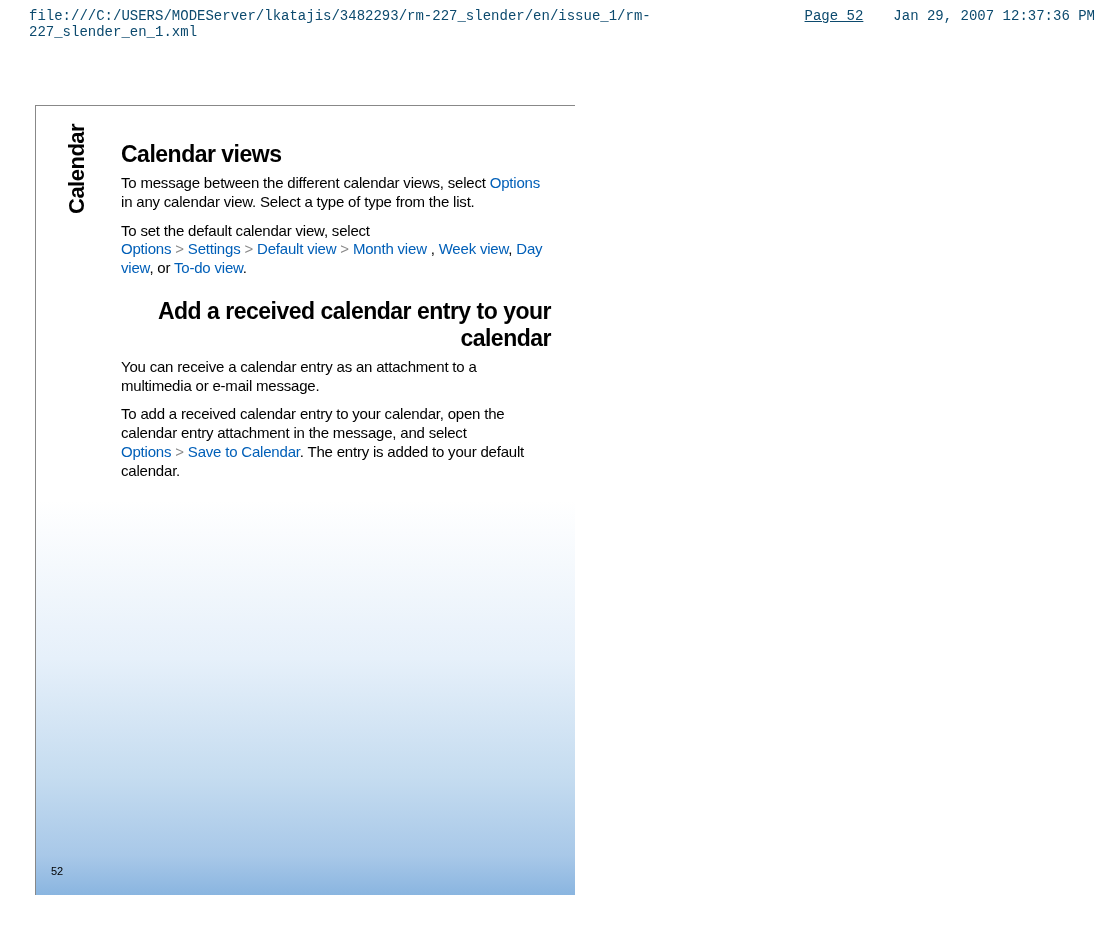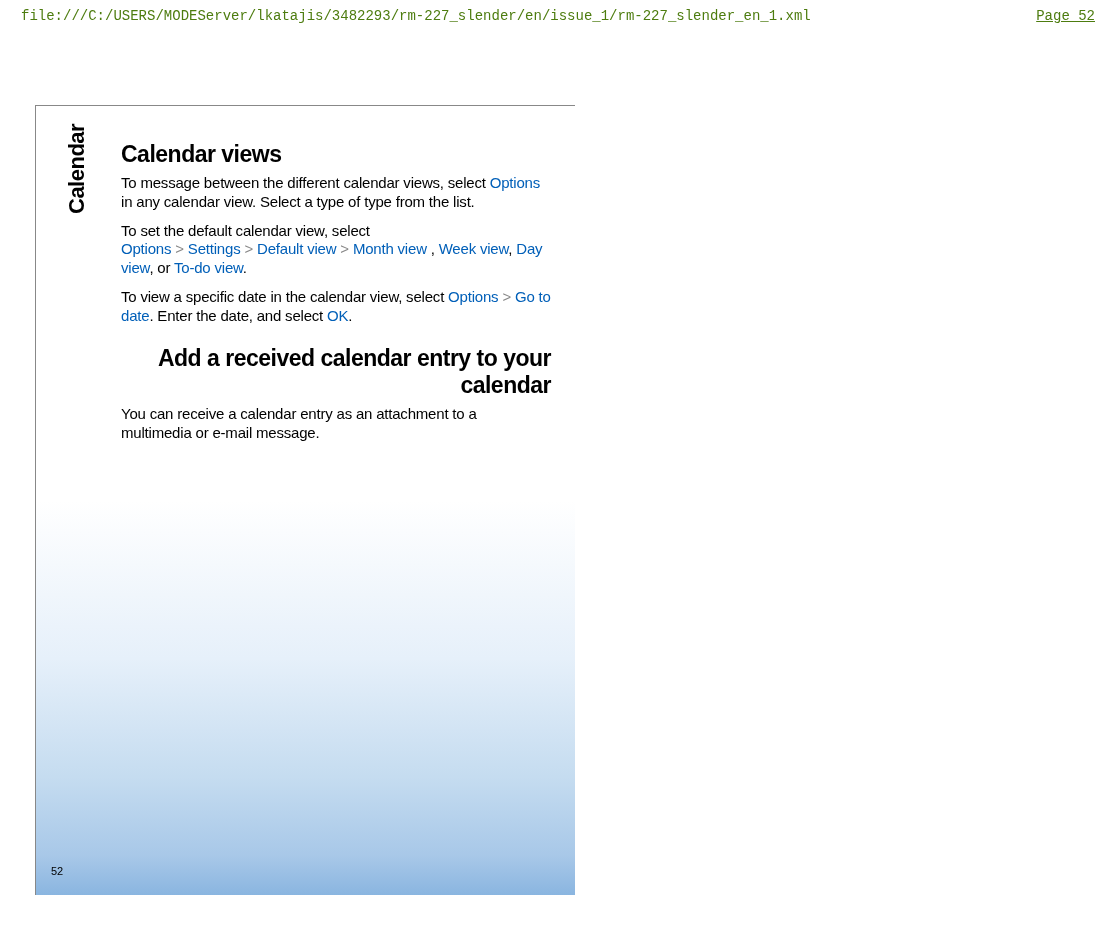--- a/index.html
+++ b/index.html
@@ -10,24 +10,24 @@
     body {
       font-family: Arial, Helvetica, sans-serif;
       background: #fff;
       width: 1107px;
       height: 940px;
       position: relative;
     }
     .header-bar {
       display: flex;
       justify-content: flex-start;
-      padding: 8px 12px 4px 21px;
+      padding: 8px 12px 4px 29px;
       font-family: "Courier New", monospace;
       font-size: 14px;
-      color: #4d7c0f;
+      color: #0c4a6e;
     }
     .header-bar .file-path {
       flex: 1;
     }
     .header-bar .page-label {
       margin-left: 30px;
       text-decoration: underline;
     }
     .header-bar .timestamp {
       margin-left: 30px;
@@ -95,46 +95,47 @@
       font-size: 11px;
       color: #000;
     }
   </style>
 </head>
 <body>
 
 <div class="header-bar">
   <span class="file-path">file:///C:/USERS/MODEServer/lkatajis/3482293/rm-227_slender/en/issue_1/rm-227_slender_en_1.xml</span>
   <span class="page-label">Page 52</span>
+  <span class="timestamp">Jan 29, 2007 12:37:36 PM</span>
 </div>
 
 <div class="page-container">
 
   <div class="side-label">Calendar</div>
 
   <div class="content-area">
 
     <h1>Calendar views</h1>
 
     <p>
       <span>To message between the different calendar views, select </span><span class="highlight">Options</span><span> in any calendar view. Select a type of type from the list.</span>
     </p>
 
     <p>
       <span>To set the default calendar view, select </span><span class="highlight">Options</span><span class="sep">&gt;</span><span class="highlight">Settings</span><span class="sep">&gt;</span><span class="highlight">Default view</span><span class="sep">&gt;</span><span class="highlight">Month view</span><span> , </span><span class="highlight">Week view</span><span>, </span><span class="highlight">Day view</span><span>, or </span><span class="highlight">To-do view</span><span>.</span>
     </p>
 
-    <p>
-      <span>To view a specific date in the calendar view, select </span><span class="highlight">Options</span><span class="sep">&gt;</span><span class="highlight">Go to date</span><span>. Enter the date, and select </span><span class="highlight">OK</span><span>.</span>
-    </p>
 
     <h1 style="margin-top:20px;text-align:right;">Add a received calendar entry to your calendar</h1>
 
     <p>
       <span>You can receive a calendar entry as an attachment to a multimedia or e-mail message.</span>
     </p>
 
+    <p>
+      <span>To add a received calendar entry to your calendar, open the calendar entry attachment in the message, and select </span><span class="highlight">Options</span><span class="sep">&gt;</span><span class="highlight">Save to Calendar</span><span>. The entry is added to your default calendar.</span>
+    </p>
 
   </div>
 
   <div class="page-number">52</div>
 
 </div>
 
 </body></html>

